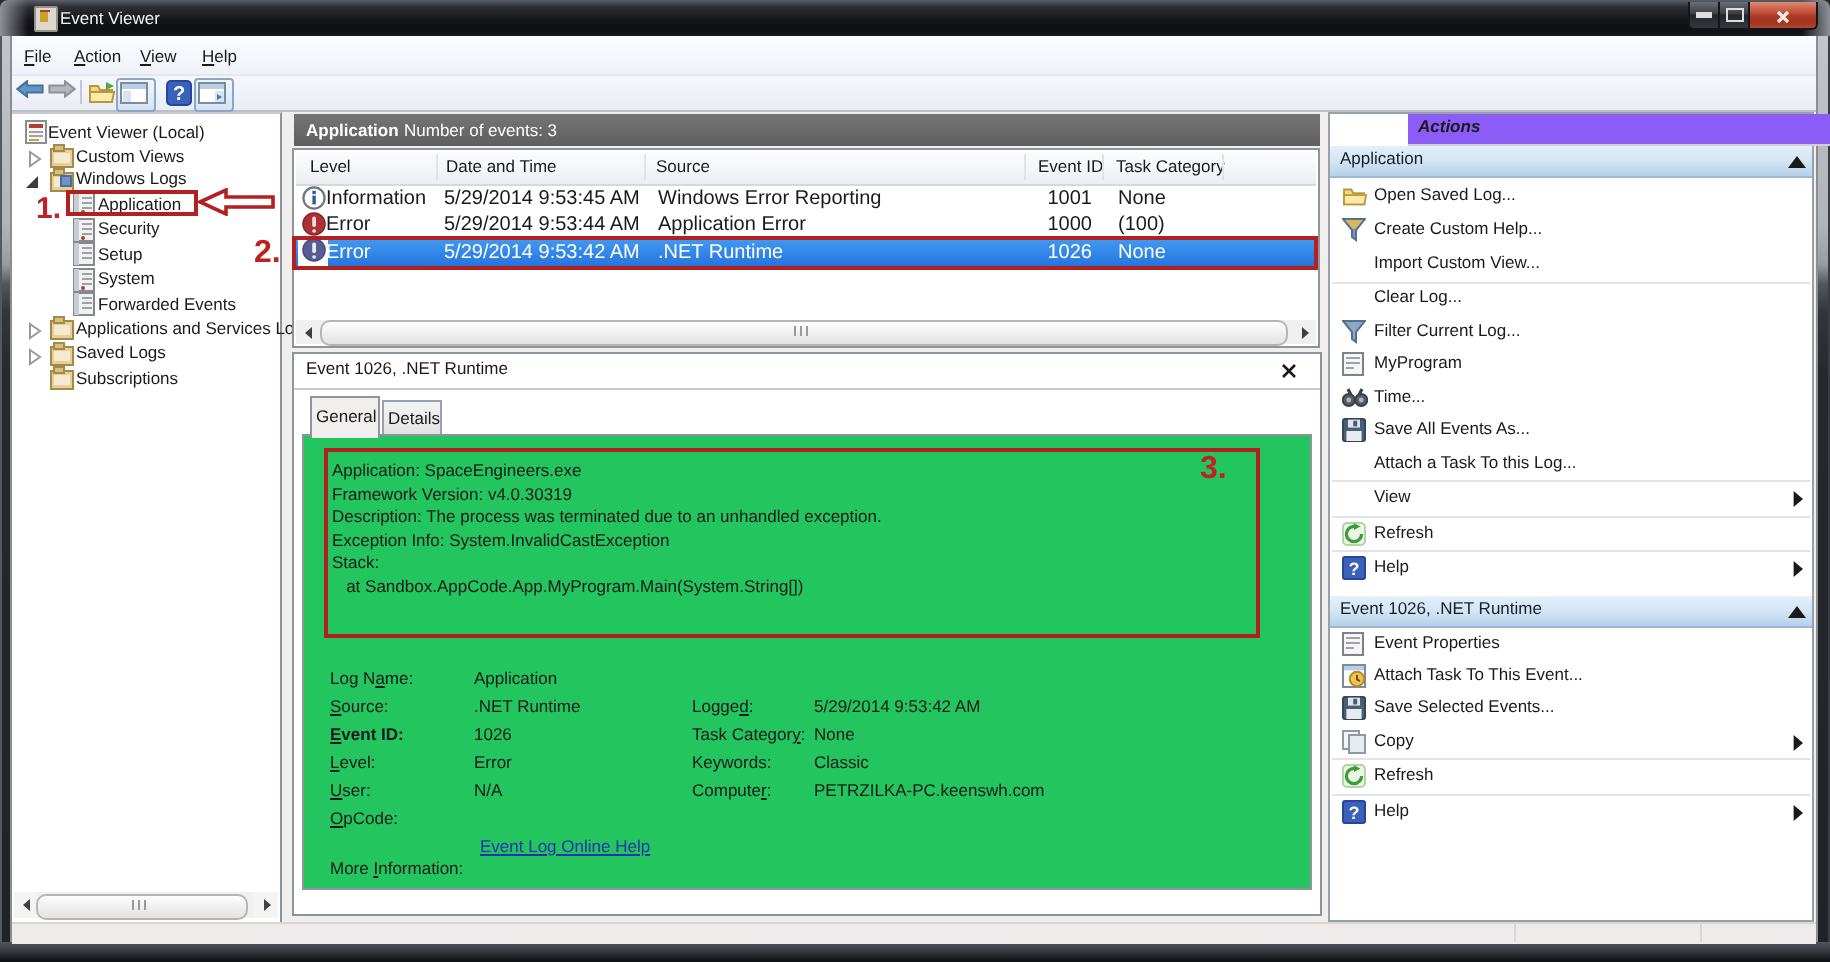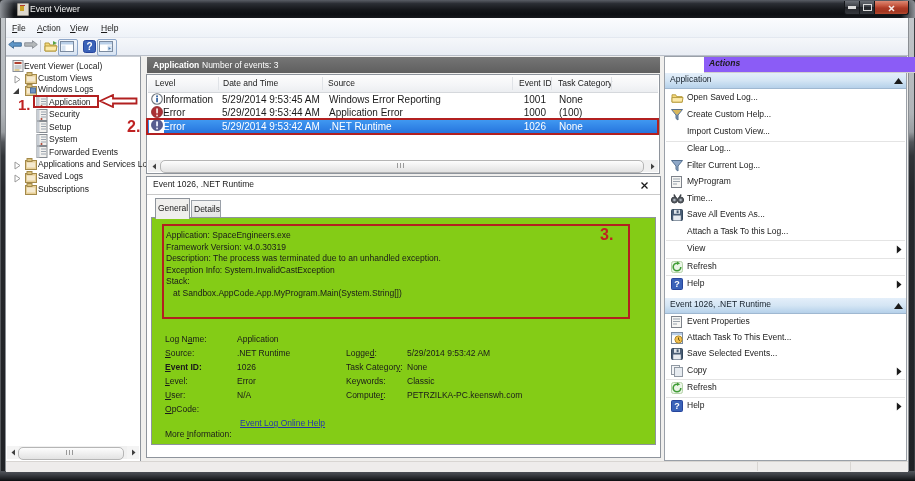--- a/index.html
+++ b/index.html
@@ -313,21 +313,21 @@
       </svg>
   </div>
 
   <div style="position:absolute;left:8px;top:21px;width:33px;height:20px;background:#f0efed;border:1px solid #8e949c;border-bottom:none;z-index:3;">
     <span style="position:absolute;left:2px;top:4px;">General</span>
   </div>
   <div style="position:absolute;left:44px;top:23px;width:28px;height:17px;background:linear-gradient(#f4f4f4,#e2e2e2);border:1px solid #9aa0a8;border-bottom:none;">
     <span style="position:absolute;left:2px;top:3px;">Details</span>
   </div>
 
-  <div style="position:absolute;left:4px;top:40px;width:505px;height:228px;background:#84cc16;border:1px solid #8e949c;box-sizing:border-box;z-index:2;">
+  <div style="position:absolute;left:4px;top:40px;width:505px;height:228px;background:#22c55e;border:1px solid #8e949c;box-sizing:border-box;z-index:2;">
     <div style="position:absolute;left:14px;top:12px;line-height:11.5px;color:#1a1a1a;white-space:pre;">Application: SpaceEngineers.exe
 Framework Version: v4.0.30319
 Description: The process was terminated due to an unhandled exception.
 Exception Info: System.InvalidCastException
 Stack:
    at Sandbox.AppCode.App.MyProgram.Main(System.String[])</div>
 
     <div class="fld" style="left:13px;top:116px;">Log N<u>a</u>me:</div>
       <div class="fld" style="left:85px;top:116px;">Application</div>
     <div class="fld" style="left:13px;top:130px;"><u>S</u>ource:</div>

